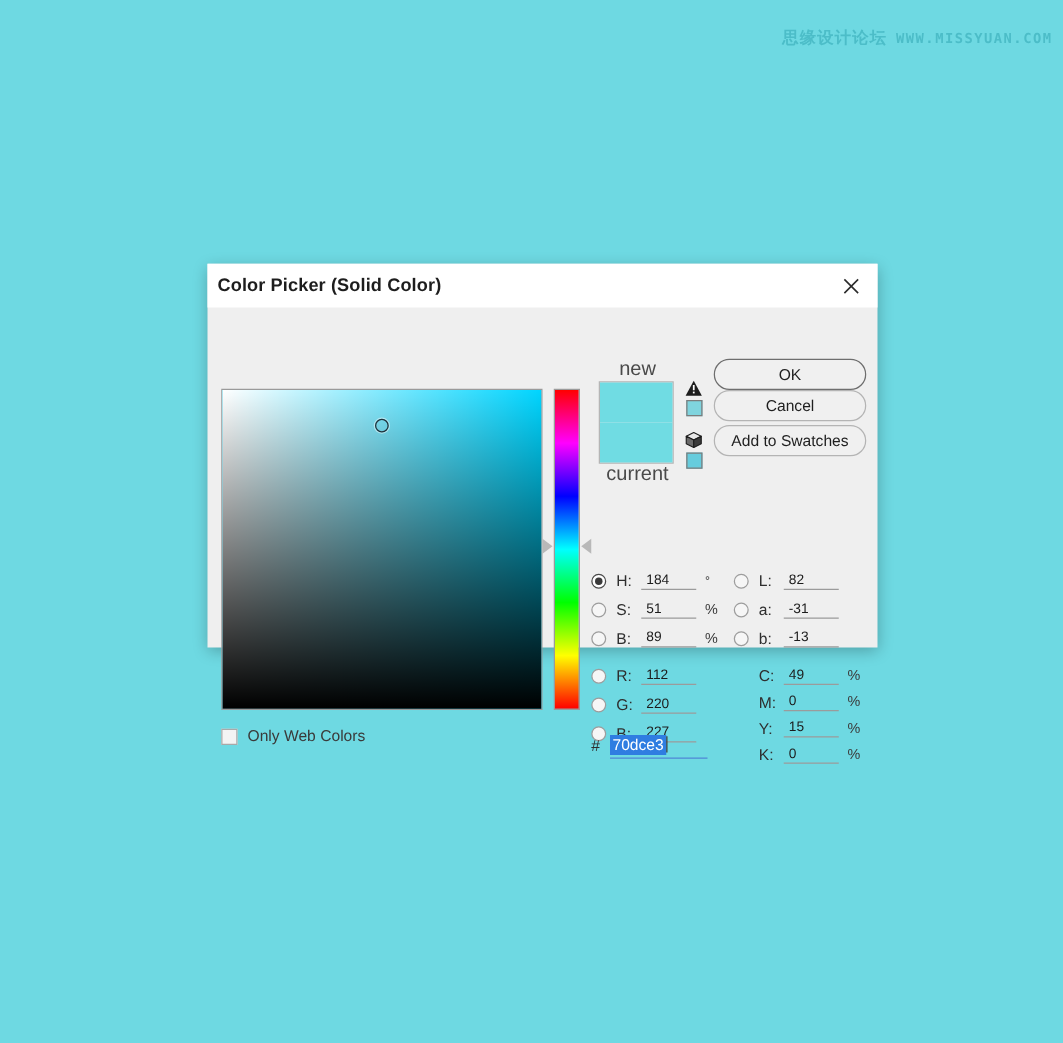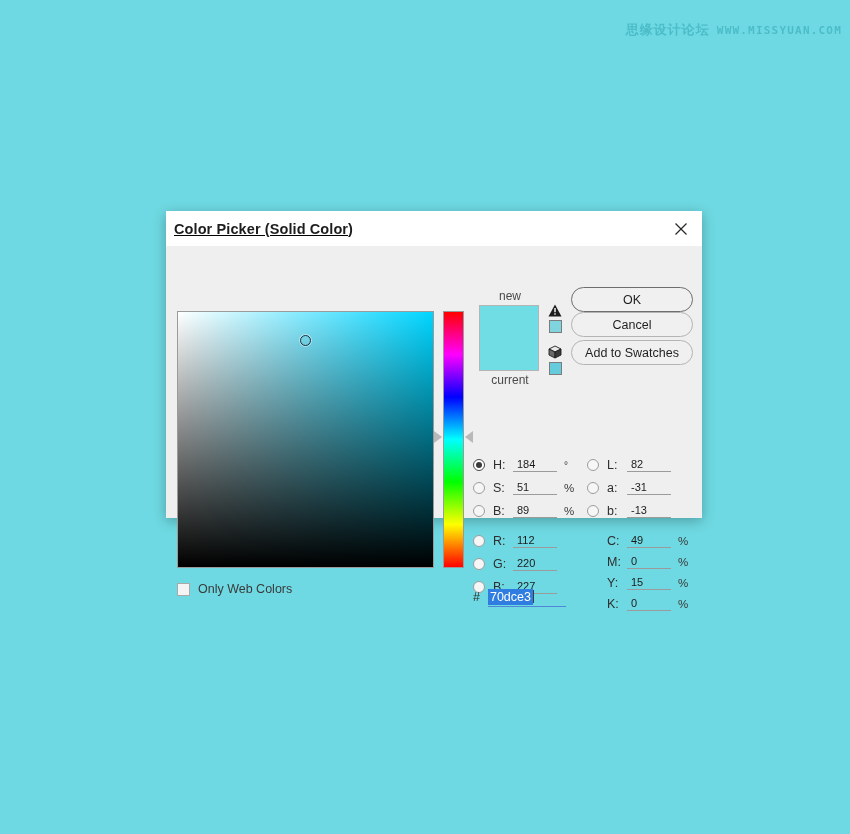--- a/index.html
+++ b/index.html
@@ -44,21 +44,20 @@
   #dialog {
     position: absolute;
     left: 166px;
     top: 211px;
     width: 536px;
     height: 307px;
     background: #efefef;
     box-shadow: 0 3px 12px rgba(0,0,0,0.28);
     display: flex;
     flex-direction: column;
-    text-decoration: underline;
   }
   #titlebar {
     height: 35px;
     background: #ffffff;
     display: flex;
     align-items: center;
     padding: 0 8px 0 8px;
     flex: 0 0 auto;
     box-sizing: border-box;
   }
@@ -172,21 +171,21 @@
   }
 
   
   #preview-wrap {
     position: absolute;
     left: 313px;
     top: 42px;
     width: 62px;
   }
   .preview-caption {
-    font-size: 12px;
+    font-size: 16px;
     color: #4a4a4a;
     text-align: center;
     line-height: 16px;
   }
   #preview-stack {
     width: 60px;
     height: 66px;
     border: 1px solid #b5b5b5;
     box-sizing: border-box;
     margin: 1px 0 1px 0;

